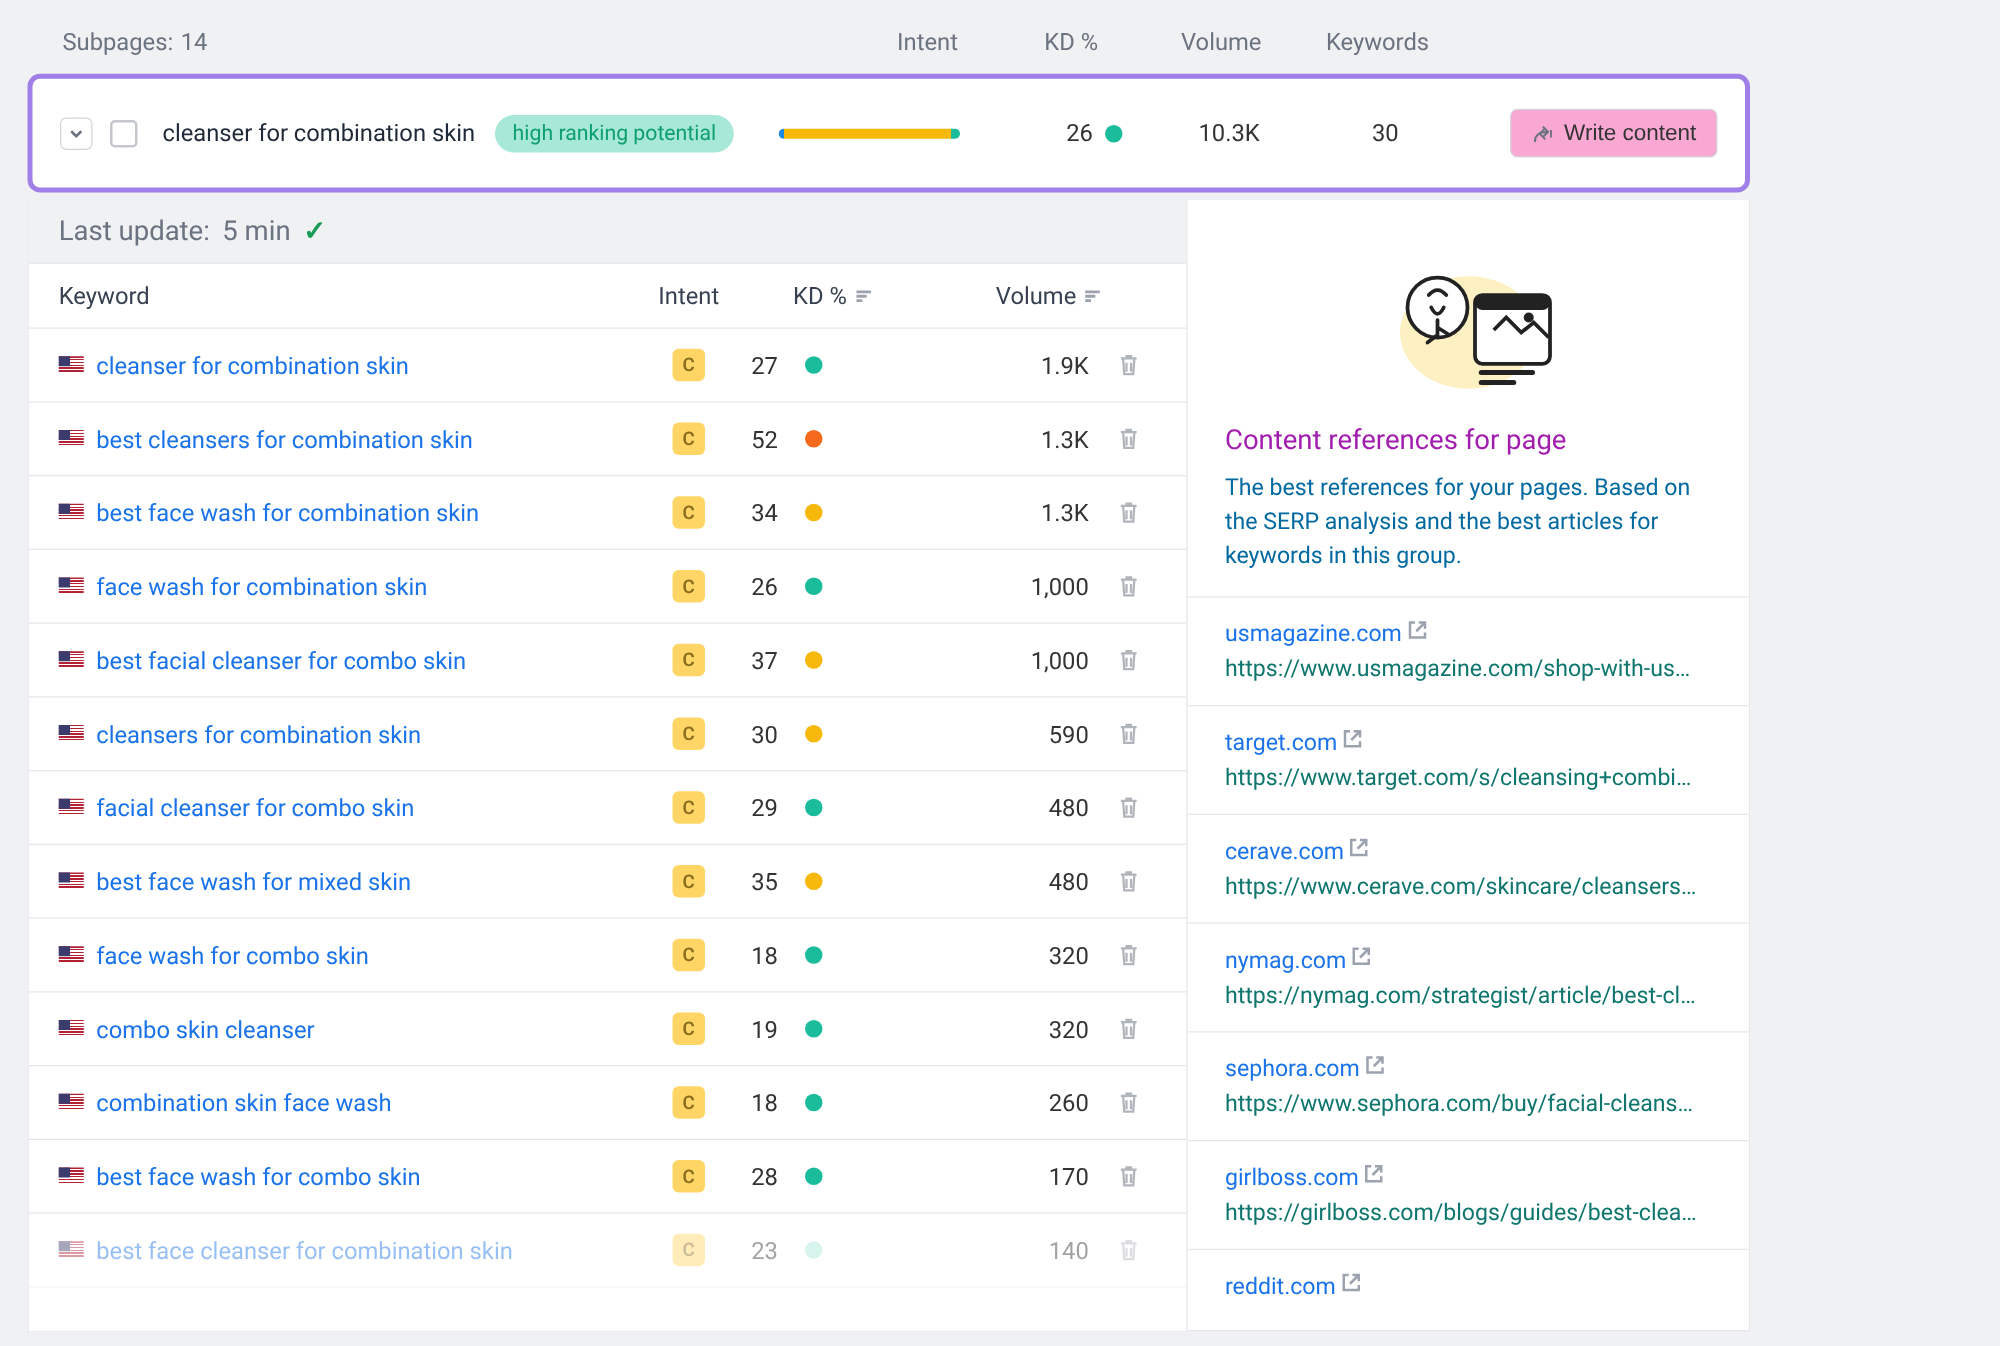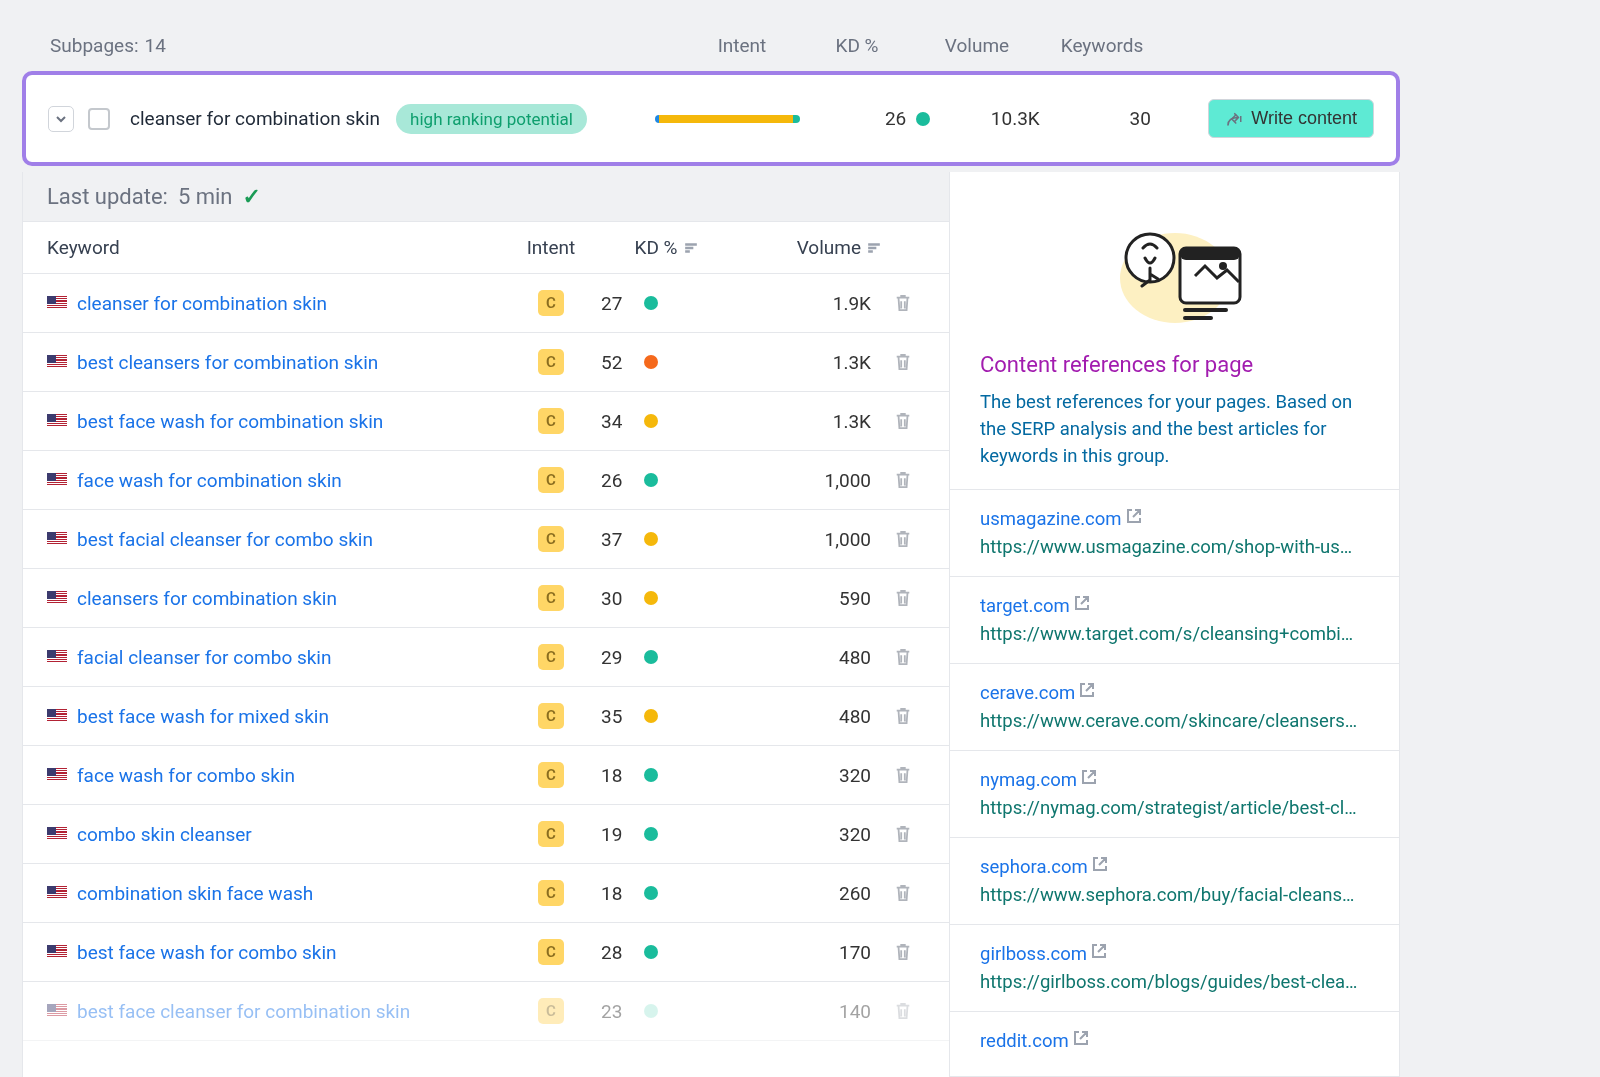--- a/index.html
+++ b/index.html
@@ -2,21 +2,21 @@
 <html><head>
 <meta charset="utf-8">
 <style>
   * { box-sizing: border-box; margin: 0; padding: 0; }
   body {
     font-family: -apple-system, BlinkMacSystemFont, "Segoe UI", Roboto, Arial, sans-serif;
     background: #f0f1f3;
     color: #333;
     font-size: 16px;
   }
-  .container { width: 1422px; padding: 28px 22px 0 22px; }
+  .container { width: 1422px; padding: 16px 22px 0 22px; }
   .subpages-bar {
     display: flex;
     align-items: center;
     padding: 6px 28px 14px;
     color: #6b7280;
     font-size: 19px;
   }
   .subpages-bar .label { margin-right: 6px; }
   .subpages-bar .count { color: #6b7280; }
   .col-headers-top {
@@ -80,28 +80,28 @@
   }
   .kd-cell { width: 110px; text-align: right; display:flex; align-items:center; justify-content:flex-end; gap:10px; font-size:19px; padding-right:20px;}
   .dot { width: 14px; height: 14px; border-radius: 50%; display:inline-block; }
   .dot.green { background: #1abc9c; }
   .dot.yellow { background: #f5b80b; }
   .dot.orange { background: #f5691c; }
   .dot.faded-green { background: #a8e8d8; }
   .vol-cell { width: 130px; text-align: center; font-size:19px; }
   .kw-cell { width: 120px; text-align: center; font-size:19px; }
   .write-btn {
-    background: #5eead4;
+    background: #f9a8d4;
     border: 1px solid #d1d5db;
     border-radius: 6px;
     padding: 8px 16px;
     font-size: 18px;
     color: #333;
     display: flex; align-items: center; gap: 8px;
-    margin-left: 8px;
+    margin-left: 40px;
   }
   .write-btn svg { width: 18px; height: 18px; stroke: #6b7280; }
 
   .panel {
     background: #fff;
     border: 1px solid #e5e7eb;
     border-top: none;
     margin-top: 6px;
     display: flex;
   }

